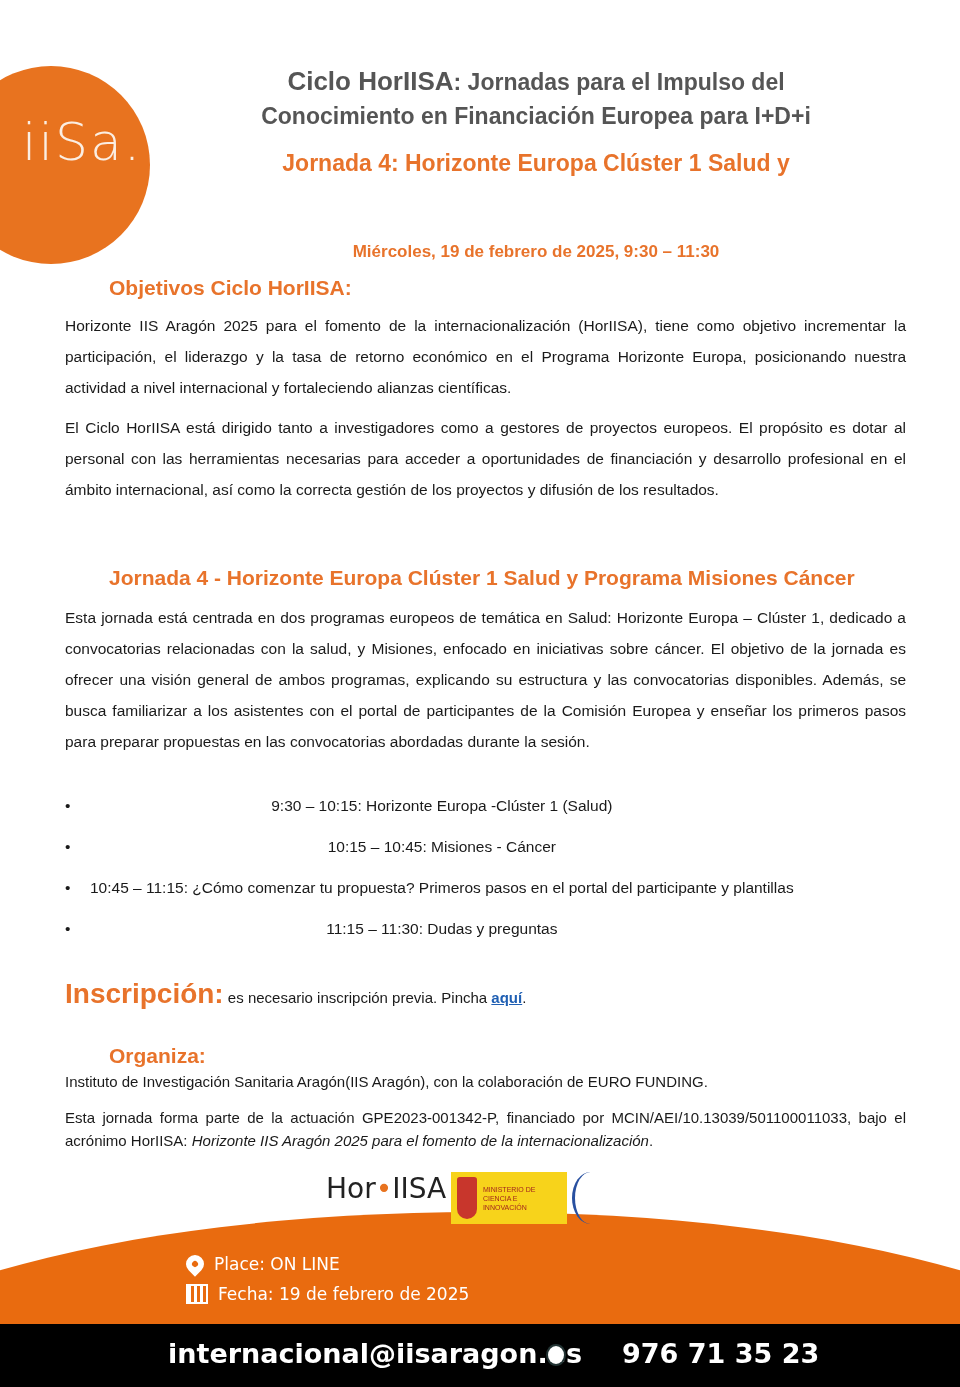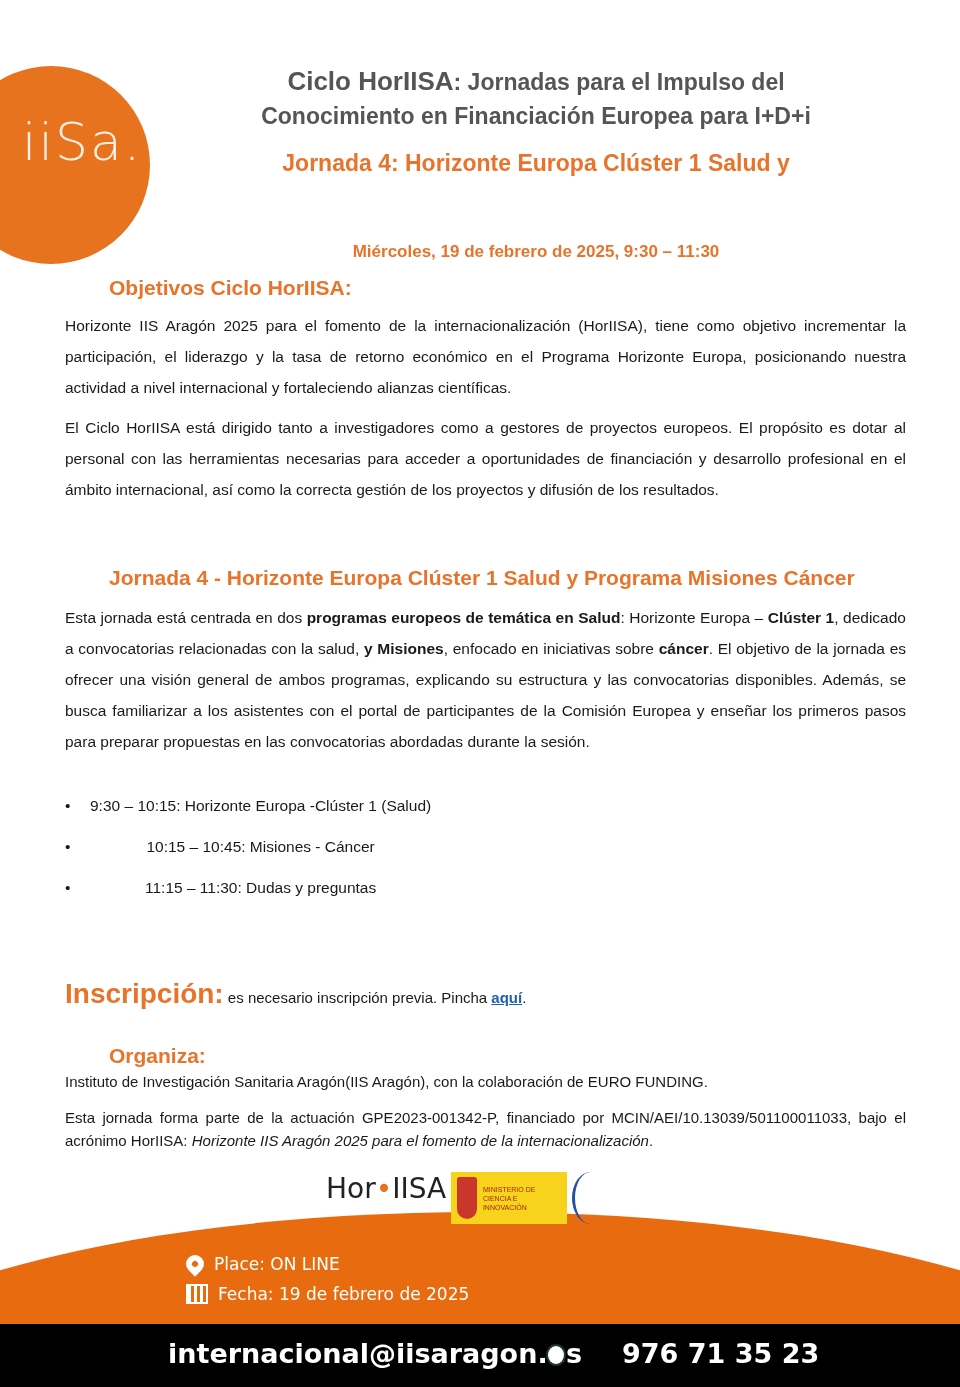--- a/index.html
+++ b/index.html
@@ -6,21 +6,21 @@
   body{width:960px;height:1387px;position:relative;overflow:hidden;font-family:"Liberation Sans",sans-serif;color:#1a1a1a;}
   .logo-circle{position:absolute;left:-48px;top:66px;width:198px;height:198px;border-radius:50%;background:#e8731f;}
   .logo-text{position:absolute;left:22px;top:112px;color:#fbeee2;font-family:"DejaVu Sans",sans-serif;font-size:52px;font-weight:300;letter-spacing:2px;}
   .hdr{position:absolute;left:200px;width:672px;text-align:center;font-weight:bold;}
   .hdr-1{top:64px;color:#555;font-size:23px;line-height:34px;}
   .hdr-1 .big{font-size:26px;}
   .hdr-2{top:146px;color:#e8732b;font-size:23px;line-height:34px;}
   .hdr-3{top:230px;color:#e8732b;font-size:17px;margin-top:12px;}
   .section-title{position:absolute;left:65px;color:#e8732b;font-weight:bold;font-size:21px;margin-left:44px;}
   .para{position:absolute;left:65px;width:841px;font-size:15.5px;line-height:31px;text-align:justify;}
-  .para b{font-weight:bold;}
+  .para b{font-weight:normal;}
   ul.agenda{position:absolute;left:65px;top:793px;margin:0;padding:0;list-style:none;font-size:15.5px;}
   ul.agenda li{height:41px;line-height:26px;position:relative;padding-left:25px;text-align:center;}
   ul.agenda li:before{content:"•";position:absolute;left:0;}
   .insc{position:absolute;left:65px;top:978px;font-size:15px;}
   .insc .lbl{color:#e8732b;font-weight:bold;font-size:28px;}
   .insc a{color:#1f5fb3;font-weight:bold;text-decoration:underline;}
   .logos{position:absolute;left:326px;top:1172px;height:52px;display:flex;align-items:flex-start;gap:5px;}
   .horiisa-logo{font-size:28px;color:#222;font-family:"DejaVu Sans",sans-serif;}
   .horiisa-logo .dot{color:#e8731f;}
   .ministerio{width:116px;height:52px;background:#f7d31b;display:flex;align-items:center;gap:6px;padding:0 6px;box-sizing:border-box;}
@@ -56,20 +56,21 @@
 <div class="para" style="top:412px">El Ciclo HorIISA está dirigido tanto a investigadores como a gestores de proyectos europeos. El propósito es dotar al personal con las herramientas necesarias para acceder a oportunidades de financiación y desarrollo profesional en el ámbito internacional, así como la correcta gestión de los proyectos y difusión de los resultados.</div>
 
 <div class="section-title" style="top:566px">Jornada 4 - Horizonte Europa Clúster 1 Salud y Programa Misiones Cáncer</div>
 <div class="para" style="top:602px">
   <span>Esta jornada está centrada en dos </span><b>programas europeos de temática en Salud</b><span>: Horizonte Europa – </span><b>Clúster 1</b><span>, dedicado a convocatorias relacionadas con la salud, </span><b>y Misiones</b><span>, enfocado en iniciativas sobre </span><b>cáncer</b><span>. El objetivo de la jornada es ofrecer una visión general de ambos programas, explicando su estructura y las convocatorias disponibles. Además, se busca familiarizar a los asistentes con el portal de participantes de la Comisión Europea y enseñar los primeros pasos para preparar propuestas en las convocatorias abordadas durante la sesión.</span>
 </div>
 
 <ul class="agenda">
   <li>9:30 – 10:15: Horizonte Europa -Clúster 1 (Salud)</li>
   <li>10:15 – 10:45: Misiones - Cáncer</li>
+  <li>10:45 – 11:15: ¿Cómo comenzar tu propuesta? Primeros pasos en el portal del participante y plantillas</li>
   <li>11:15 – 11:30: Dudas y preguntas</li>
 </ul>
 
 <div class="insc">
   <span class="lbl">Inscripción:</span><span> es necesario inscripción previa. Pincha </span><a href="#">aquí</a><span>.</span>
 </div>
 
 <div class="section-title" style="top:1044px">Organiza:</div>
 <div class="para" style="top:1070px;line-height:24px;font-size:15px">Instituto de Investigación Sanitaria Aragón(IIS Aragón), con la colaboración de EURO FUNDING.</div>
 <div class="para" style="top:1106px;line-height:23px;font-size:15px">

